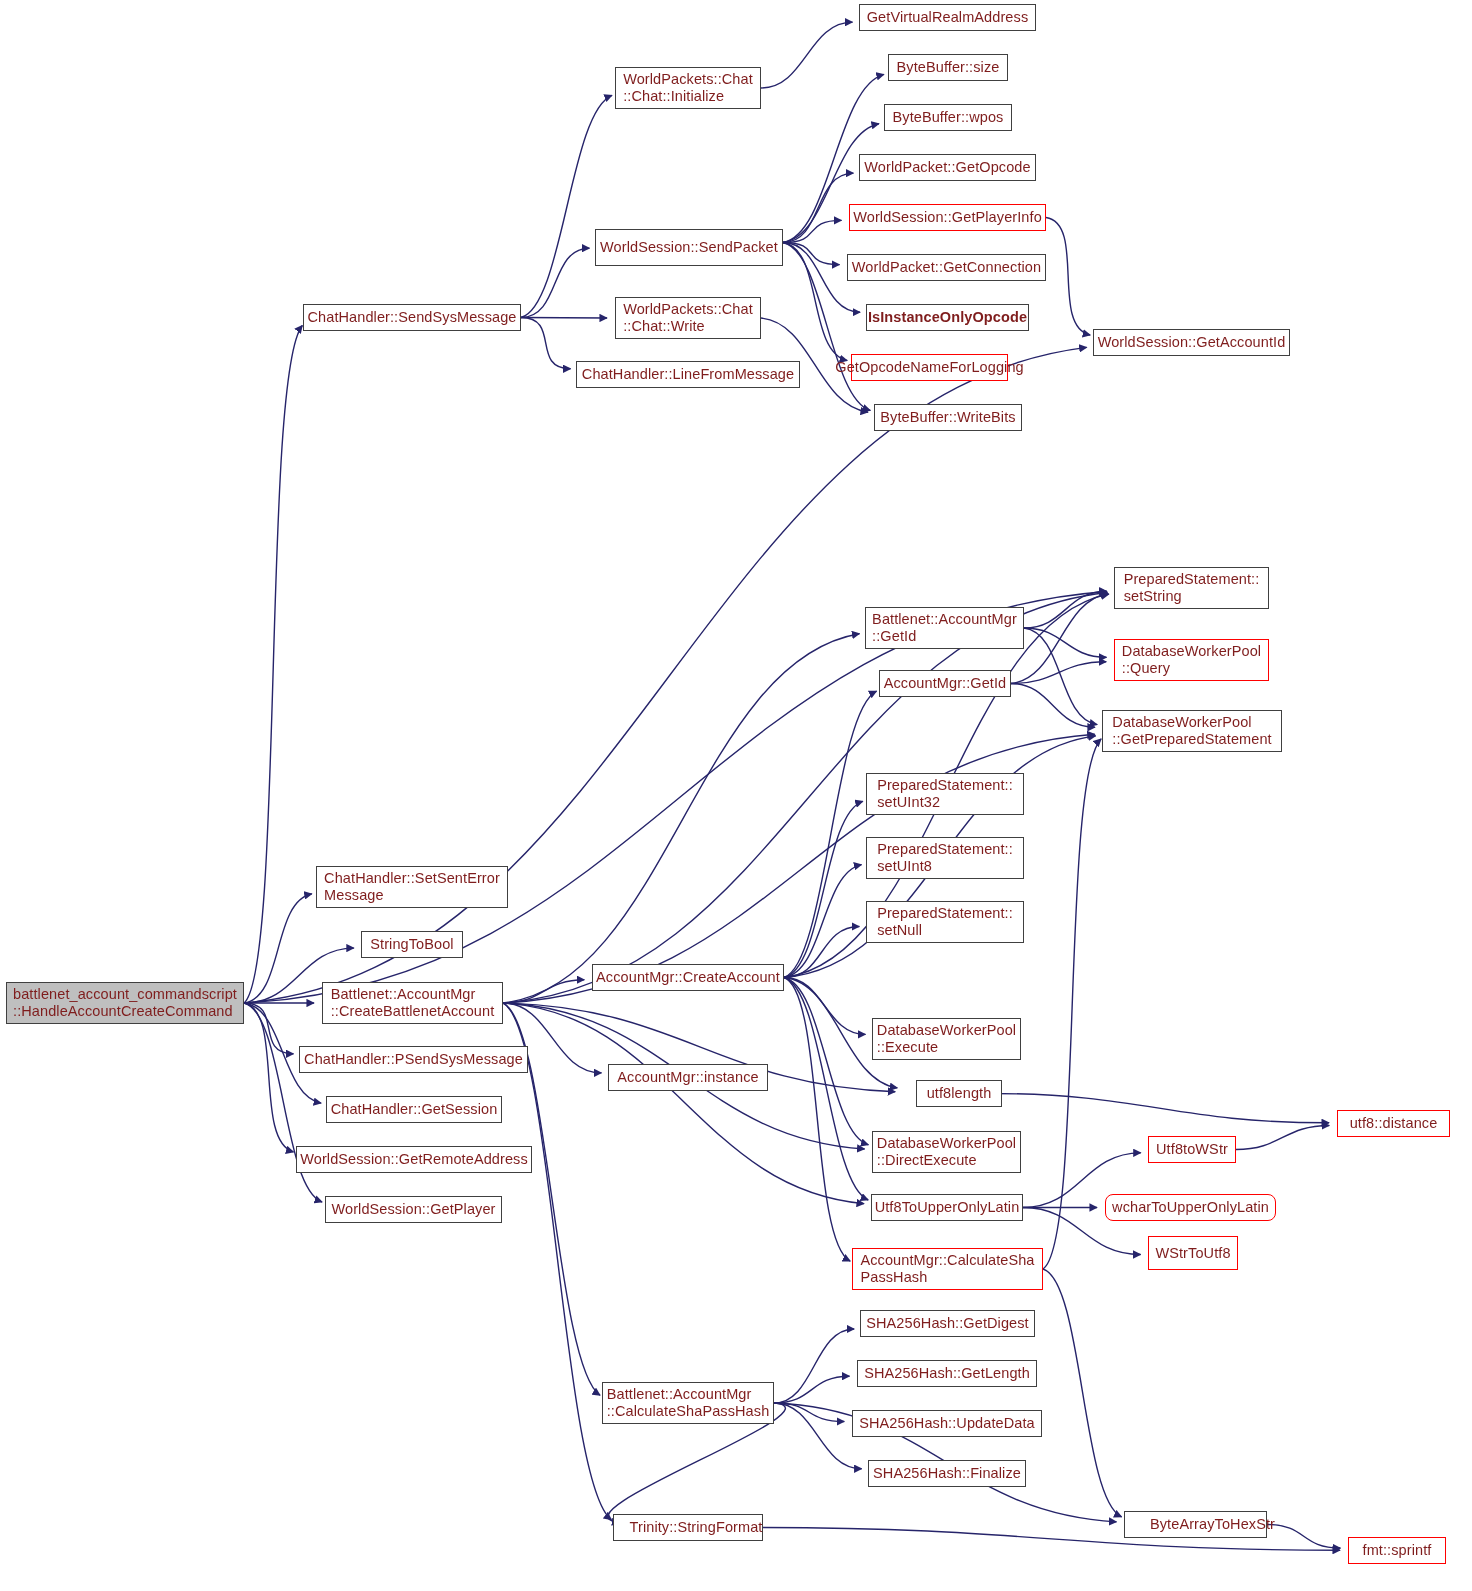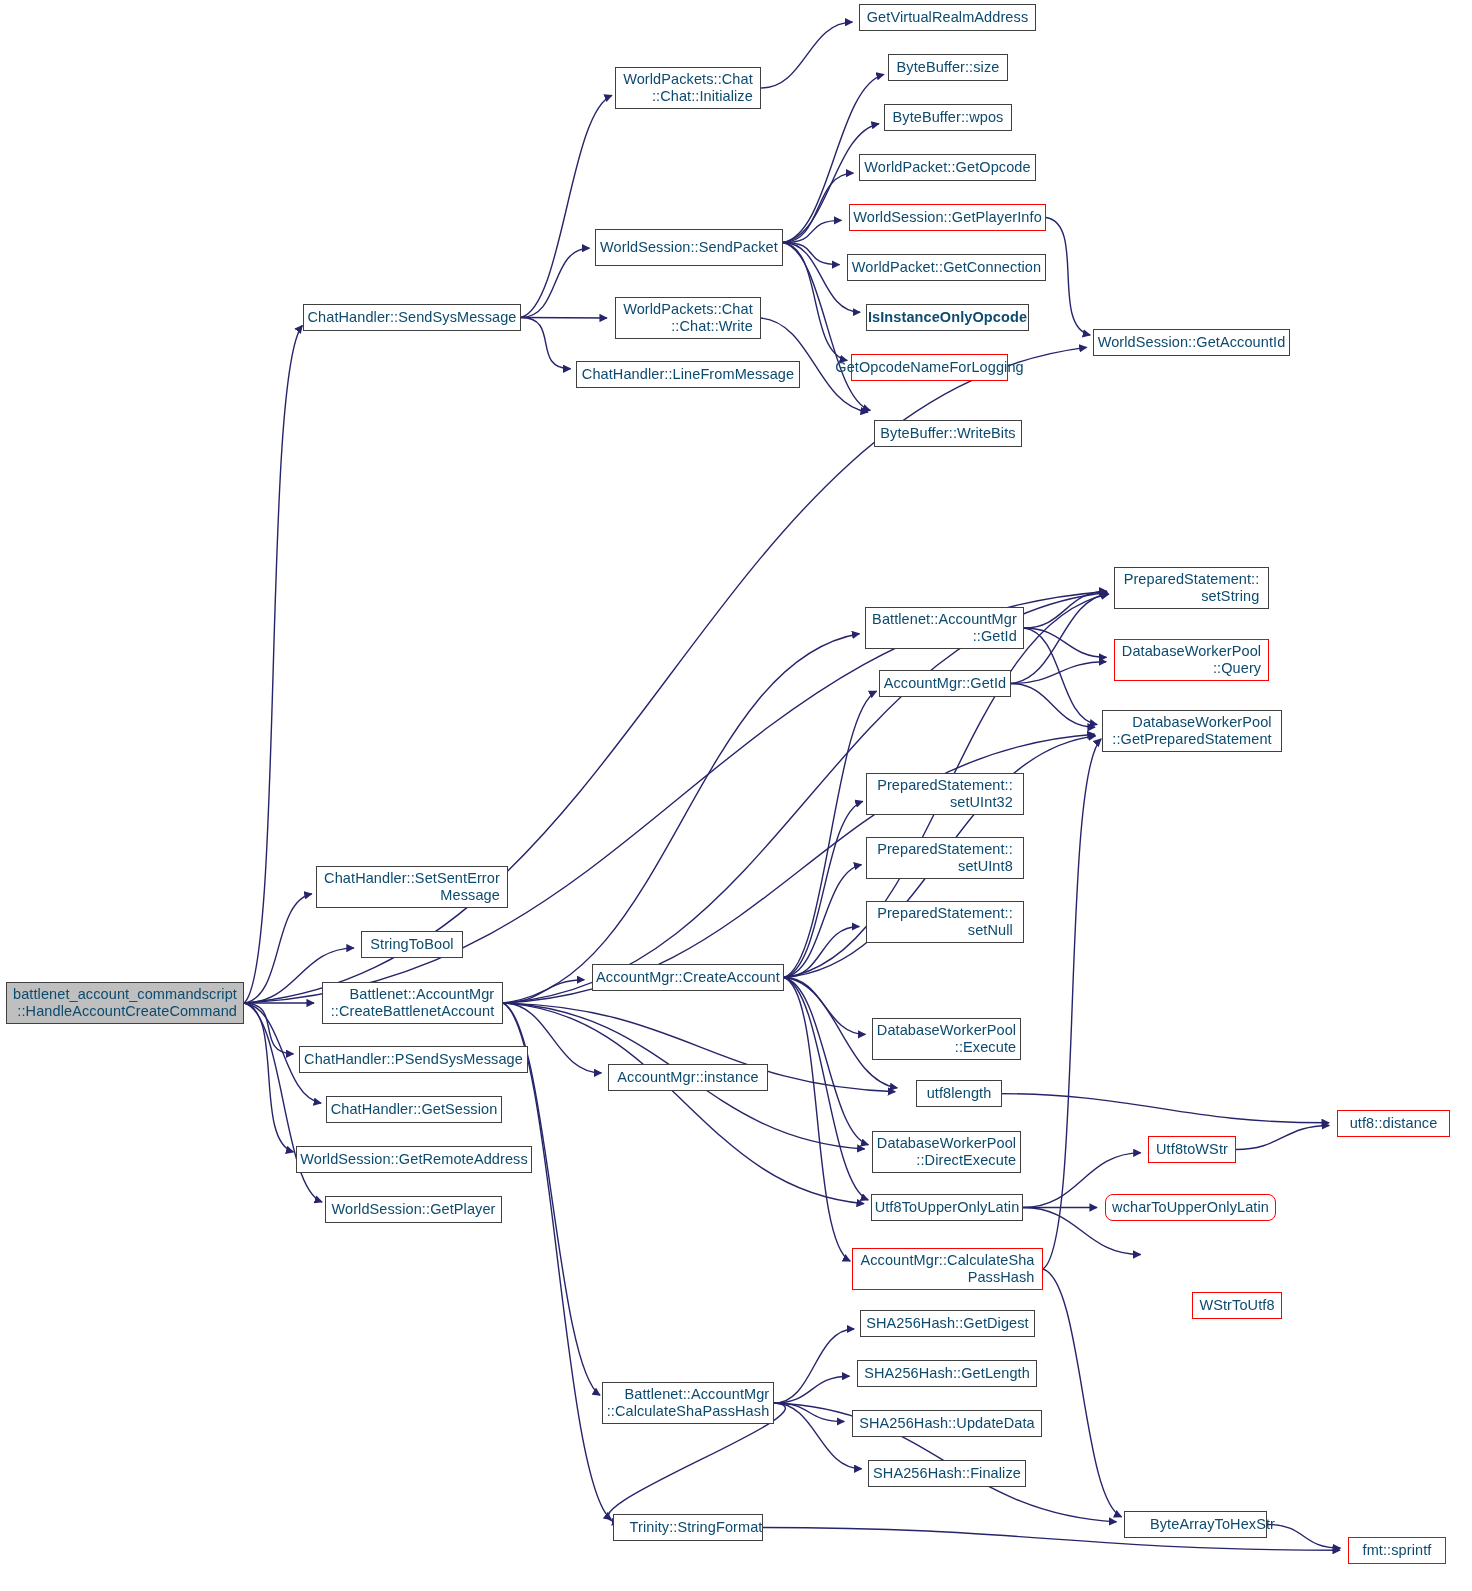--- a/index.html
+++ b/index.html
@@ -22,24 +22,24 @@
     width: 1472px;
     height: 1591px;
     pointer-events: none;
   }
   .node {
     position: absolute;
     box-sizing: border-box;
     display: flex;
     align-items: center;
     justify-content: center;
-    text-align: right;
+    text-align: left;
     background: #ffffff;
     border: 1px solid #404040;
-    color: #0c4a6e;
+    color: #7f1d1d;
     font-size: 14.5px;
     line-height: 17px;
     letter-spacing: 0.1px;
     white-space: pre-line;
     padding: 0 4px;
     z-index: 5;
   }
   .node.red {
     border-color: #ff0000;
   }
@@ -139,21 +139,21 @@
 ::Chat::Write</div>
       <div class="node" style="left: 576px; top: 361px; width: 224px; height: 27px;">ChatHandler::LineFromMessage</div>
       <div class="node" style="left: 859px; top: 4px; width: 177px; height: 27px;">GetVirtualRealmAddress</div>
       <div class="node" style="left: 888px; top: 54px; width: 120px; height: 27px;">ByteBuffer::size</div>
       <div class="node" style="left: 884px; top: 104px; width: 128px; height: 27px;">ByteBuffer::wpos</div>
       <div class="node" style="left: 859px; top: 154px; width: 177px; height: 27px;">WorldPacket::GetOpcode</div>
       <div class="node red" style="left: 849px; top: 204px; width: 197px; height: 27px;">WorldSession::GetPlayerInfo</div>
       <div class="node" style="left: 847px; top: 254px; width: 199px; height: 27px;">WorldPacket::GetConnection</div>
       <div class="node" style="left: 866px; top: 304px; width: 163px; height: 27px; font-weight: bold;">IsInstanceOnlyOpcode</div>
       <div class="node red" style="left: 851px; top: 354px; width: 157px; height: 27px;">GetOpcodeNameForLogging</div>
-      <div class="node" style="left: 874px; top: 420px; width: 148px; height: 27px;">ByteBuffer::WriteBits</div>
+      <div class="node" style="left: 874px; top: 404px; width: 148px; height: 27px;">ByteBuffer::WriteBits</div>
       <div class="node" style="left: 1093px; top: 329px; width: 197px; height: 27px;">WorldSession::GetAccountId</div>
       <div class="node" style="left: 316px; top: 866px; width: 192px; height: 42px;">ChatHandler::SetSentError
 Message</div>
       <div class="node" style="left: 361px; top: 931px; width: 102px; height: 27px;">StringToBool</div>
       <div class="node" style="left: 322px; top: 982px; width: 181px; height: 42px;">Battlenet::AccountMgr
 ::CreateBattlenetAccount</div>
       <div class="node" style="left: 299px; top: 1046px; width: 229px; height: 27px;">ChatHandler::PSendSysMessage</div>
       <div class="node" style="left: 326px; top: 1096px; width: 176px; height: 27px;">ChatHandler::GetSession</div>
       <div class="node" style="left: 296px; top: 1146px; width: 236px; height: 27px;">WorldSession::GetRemoteAddress</div>
       <div class="node" style="left: 325px; top: 1196px; width: 177px; height: 27px;">WorldSession::GetPlayer</div>
@@ -177,21 +177,21 @@
       <div class="node" style="left: 872px; top: 1018px; width: 149px; height: 42px;">DatabaseWorkerPool
 ::Execute</div>
       <div class="node" style="left: 903px; top: 1080px; width: 86px; height: 27px; margin-left: 13px;">utf8length</div>
       <div class="node" style="left: 872px; top: 1131px; width: 149px; height: 42px;">DatabaseWorkerPool
 ::DirectExecute</div>
       <div class="node" style="left: 871px; top: 1194px; width: 152px; height: 27px;">Utf8ToUpperOnlyLatin</div>
       <div class="node red" style="left: 852px; top: 1248px; width: 191px; height: 42px;">AccountMgr::CalculateSha
 PassHash</div>
       <div class="node red" style="left: 1148px; top: 1136px; width: 88px; height: 27px;">Utf8toWStr</div>
       <div class="node red" style="left: 1105px; top: 1194px; width: 171px; height: 27px; border-radius: 8px;">wcharToUpperOnlyLatin</div>
-      <div class="node red" style="left: 1148px; top: 1292px; width: 90px; height: 27px; margin-left: 44px;">WStrToUtf8</div>
+      <div class="node red" style="left: 1148px; top: 1236px; width: 90px; height: 34px;">WStrToUtf8</div>
       <div class="node red" style="left: 1337px; top: 1110px; width: 113px; height: 27px;">utf8::distance</div>
       <div class="node" style="left: 602px; top: 1382px; width: 172px; height: 42px;">Battlenet::AccountMgr
 ::CalculateShaPassHash</div>
       <div class="node" style="left: 860px; top: 1310px; width: 175px; height: 27px;">SHA256Hash::GetDigest</div>
       <div class="node" style="left: 857px; top: 1360px; width: 180px; height: 27px;">SHA256Hash::GetLength</div>
       <div class="node" style="left: 852px; top: 1410px; width: 190px; height: 27px;">SHA256Hash::UpdateData</div>
       <div class="node" style="left: 868px; top: 1460px; width: 158px; height: 27px;">SHA256Hash::Finalize</div>
       <div class="node" style="left: 613px; top: 1514px; width: 150px; height: 27px; padding-left: 20px;">Trinity::StringFormat</div>
       <div class="node" style="left: 1124px; top: 1511px; width: 143px; height: 27px; padding-left: 38px;">ByteArrayToHexStr</div>
       <div class="node red" style="left: 1348px; top: 1537px; width: 98px; height: 27px;">fmt::sprintf</div>

